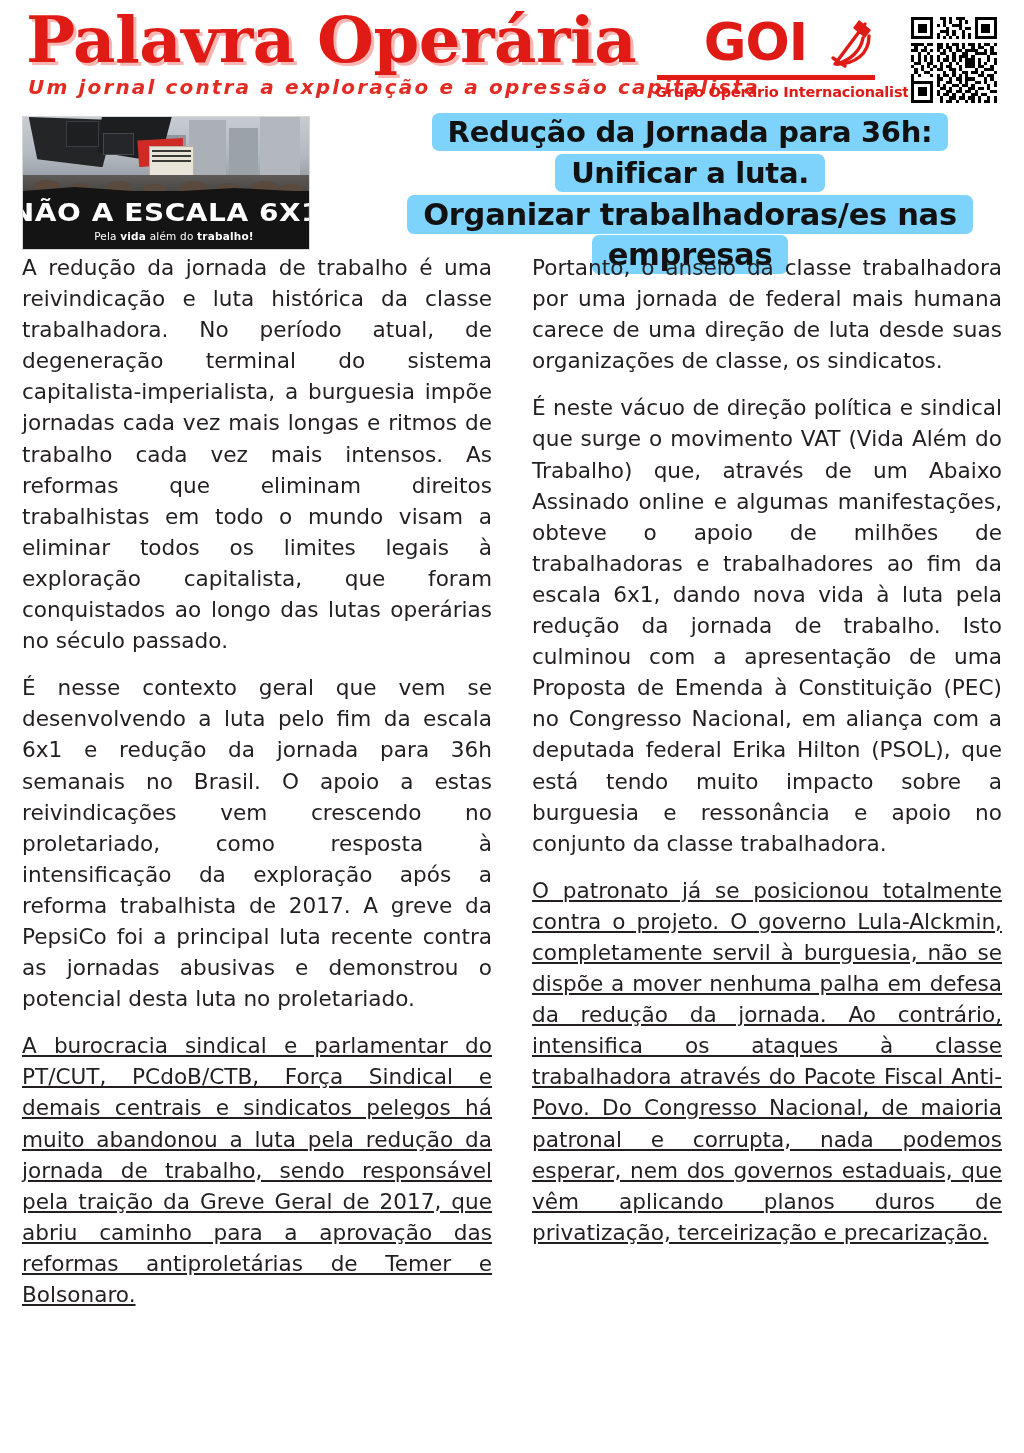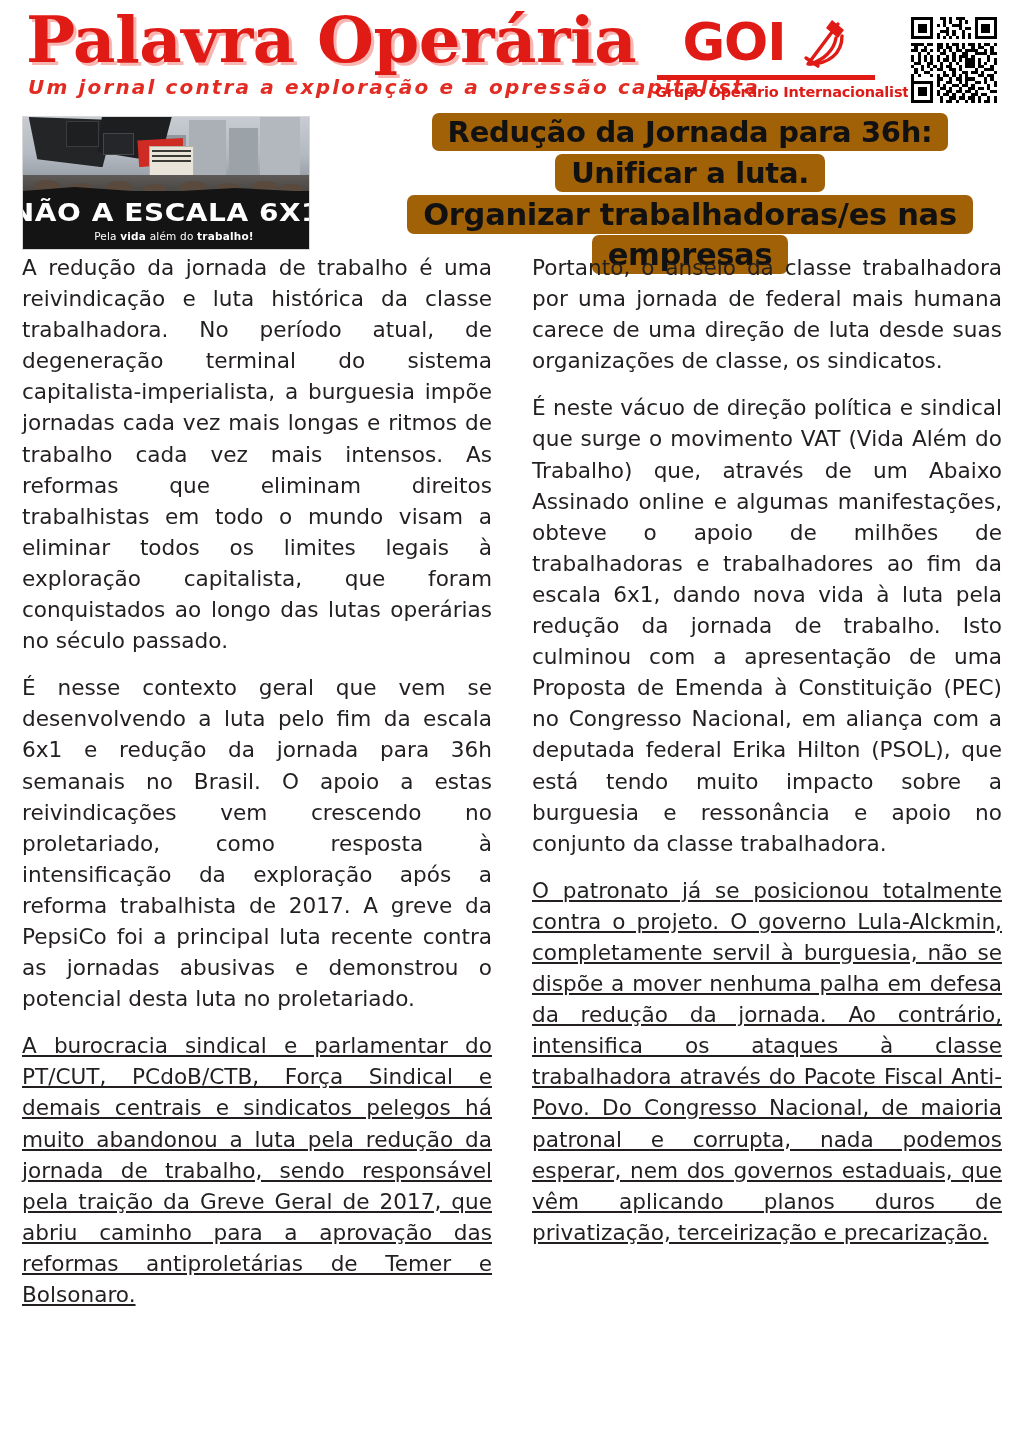--- a/index.html
+++ b/index.html
@@ -56,22 +56,22 @@
   .goi-block {
     position: absolute;
     left: 655px;
     top: 14px;
     width: 222px;
     text-align: center;
   }
   .goi-row {
     display: flex;
     align-items: center;
-    justify-content: center;
-    gap: 12px;
+    justify-content: flex-end;
+    gap: 18px;
     height: 56px;
   }
   .goi-word {
     font-family: "DejaVu Sans", sans-serif;
     font-weight: 700;
     font-size: 52px;
     line-height: 1;
     color: #e01b16;
     letter-spacing: -1px;
   }
@@ -200,21 +200,21 @@
     text-align: center;
     font-family: "DejaVu Sans", sans-serif;
     font-weight: 700;
     font-size: 29px;
     line-height: 1.30;
     color: #111111;
     letter-spacing: -0.3px;
   }
   .headline .hl {
     display: inline;
-    background: #a16207;
+    background: #7dd3fc;
     box-decoration-break: clone;
     -webkit-box-decoration-break: clone;
     border-radius: 7px;
     padding: 2px 16px;
     margin-left: 44px;
   }
   .headline .hl-line { display: block; margin-bottom: 3px; }
   .headline .hl-line:last-child { margin-bottom: 0; }
   .headline .hl-big { font-size: 30.5px; }
 

